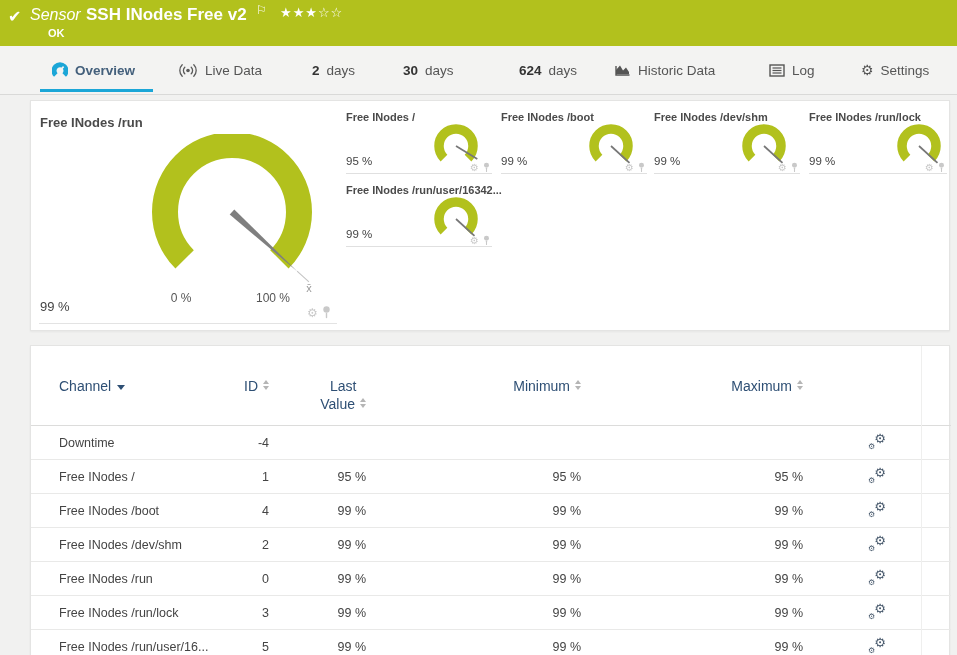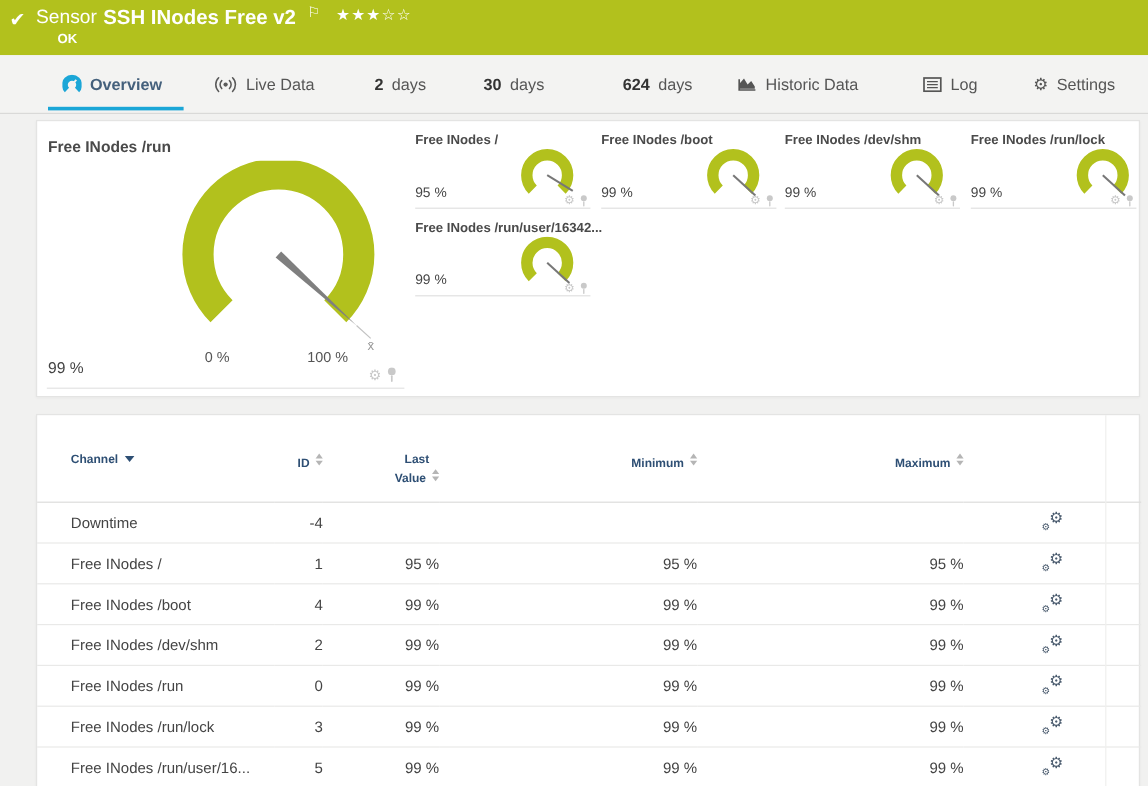--- a/index.html
+++ b/index.html
@@ -5,21 +5,21 @@
   html,body{margin:0;padding:0;}
   body{
     width:957px;height:655px;overflow:hidden;position:relative;
     background:#f1f1f0;
     font-family:"Liberation Sans","DejaVu Sans",sans-serif;
     -webkit-font-smoothing:antialiased;
   }
   
   .topbar{position:absolute;left:0;top:0;width:957px;height:46px;background:#b2c11d;color:#fff;}
   .topbar .check{position:absolute;left:8px;top:7px;font-size:16px;font-weight:bold;}
-  .topbar .sensorlbl{position:absolute;left:30px;top:6px;font-size:16px;}
+  .topbar .sensorlbl{position:absolute;left:30px;top:6px;font-size:16px;font-style:italic;}
   .topbar .title{position:absolute;left:86px;top:5px;font-size:17px;font-weight:bold;}
   .topbar .flag{position:absolute;left:256px;top:3px;font-size:12px;}
   .topbar .stars{position:absolute;left:280px;top:5px;font-size:13px;letter-spacing:1px;}
   .topbar .status{position:absolute;left:48px;top:27px;font-size:11px;font-weight:bold;text-align:center;}
   
   .tabbar{position:absolute;left:0;top:46px;width:957px;height:48px;background:#f3f3f2;border-bottom:1px solid #d9d9d8;}
   .tab{position:absolute;top:0;height:48px;display:flex;align-items:center;gap:7px;cursor:pointer;font-size:13.5px;color:#555;}
   .tab .tnum{font-weight:bold;color:#333;}
   .tab.active .tlabel{color:#44607c;font-weight:bold;}
   .tab .ticon{display:inline-flex;align-items:center;}
@@ -39,21 +39,21 @@
   .gmain-underline{position:absolute;left:8px;top:222px;width:298px;height:1px;background:#e3e3e3;}
   .gicon-gear{font-size:12px;line-height:1;color:#c9c9c9;cursor:pointer;}
   
   .gpanel{position:absolute;width:146px;height:62px;border-bottom:1px solid #e0e0e0;}
   .gpanel .ptitle{position:absolute;left:0;top:0;font-size:11px;font-weight:bold;color:#4a4a4a;white-space:nowrap;}
   .gpanel .psvg{position:absolute;left:84px;top:13px;}
   .gpanel .pvalue{position:absolute;left:0;top:44px;font-size:11.5px;color:#444;}
   .gpanel .gicons{right:2px;bottom:0px;}
   
   table.chan{border-collapse:collapse;width:920px;margin-top:26px;table-layout:fixed;}
-  table.chan th{font-size:10px;font-weight:bold;color:#2e4f74;padding:6px 0 12px 12px;vertical-align:top;}
+  table.chan th{font-size:14px;font-weight:normal;color:#2e4f74;padding:6px 0 12px 12px;vertical-align:top;}
   table.chan td{font-size:12.5px;color:#444;height:33px;padding:0;border-top:1px solid #e9e9e8;}
   table.chan tr.hdr th{border-bottom:1px solid #dcdcdb;}
   td.c-channel,th.c-channel{text-align:left;padding-left:28px !important;}
   .num{text-align:right;}
   .c-gear{text-align:center;}
   .sort{display:inline-block;vertical-align:1px;margin-left:5px;}
   .sort i{display:block;width:0;height:0;border-left:3.5px solid transparent;border-right:3.5px solid transparent;}
   .sort .up{border-bottom:4px solid #b5b5b5;margin-bottom:2px;}
   .sort .down{border-top:4px solid #b5b5b5;}
   .sorted-desc{display:inline-block;width:0;height:0;border-left:4px solid transparent;border-right:4px solid transparent;border-top:5px solid #2e4f74;margin-left:6px;vertical-align:1px;}

